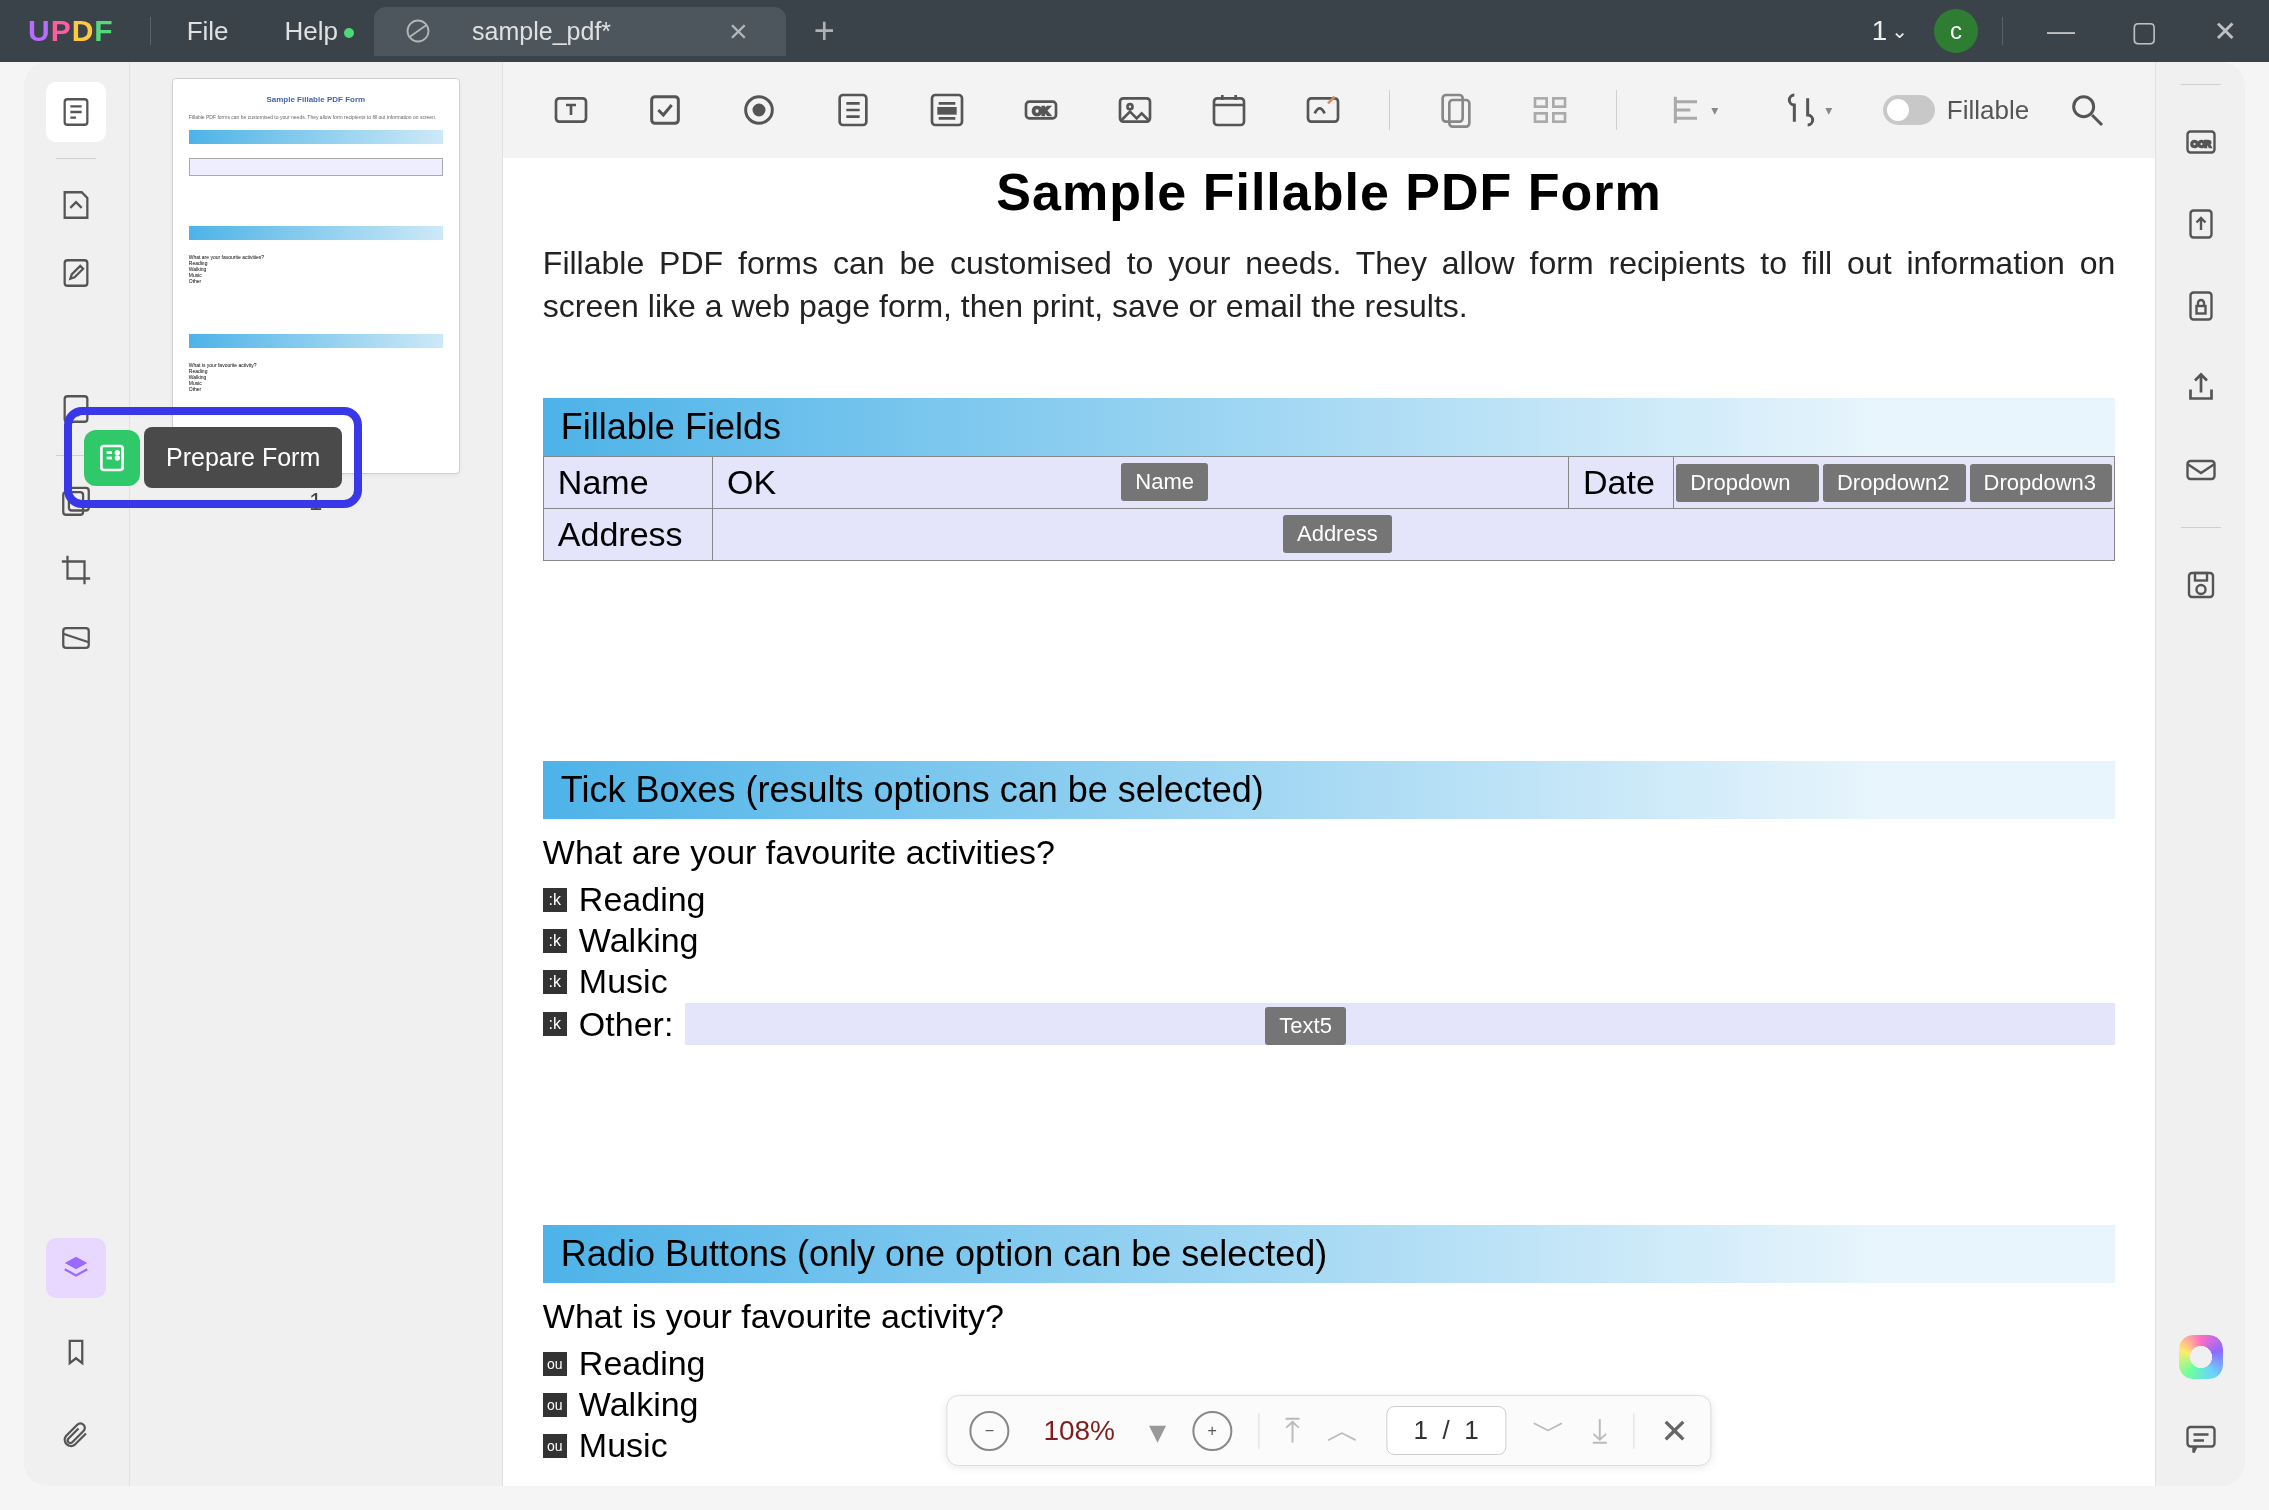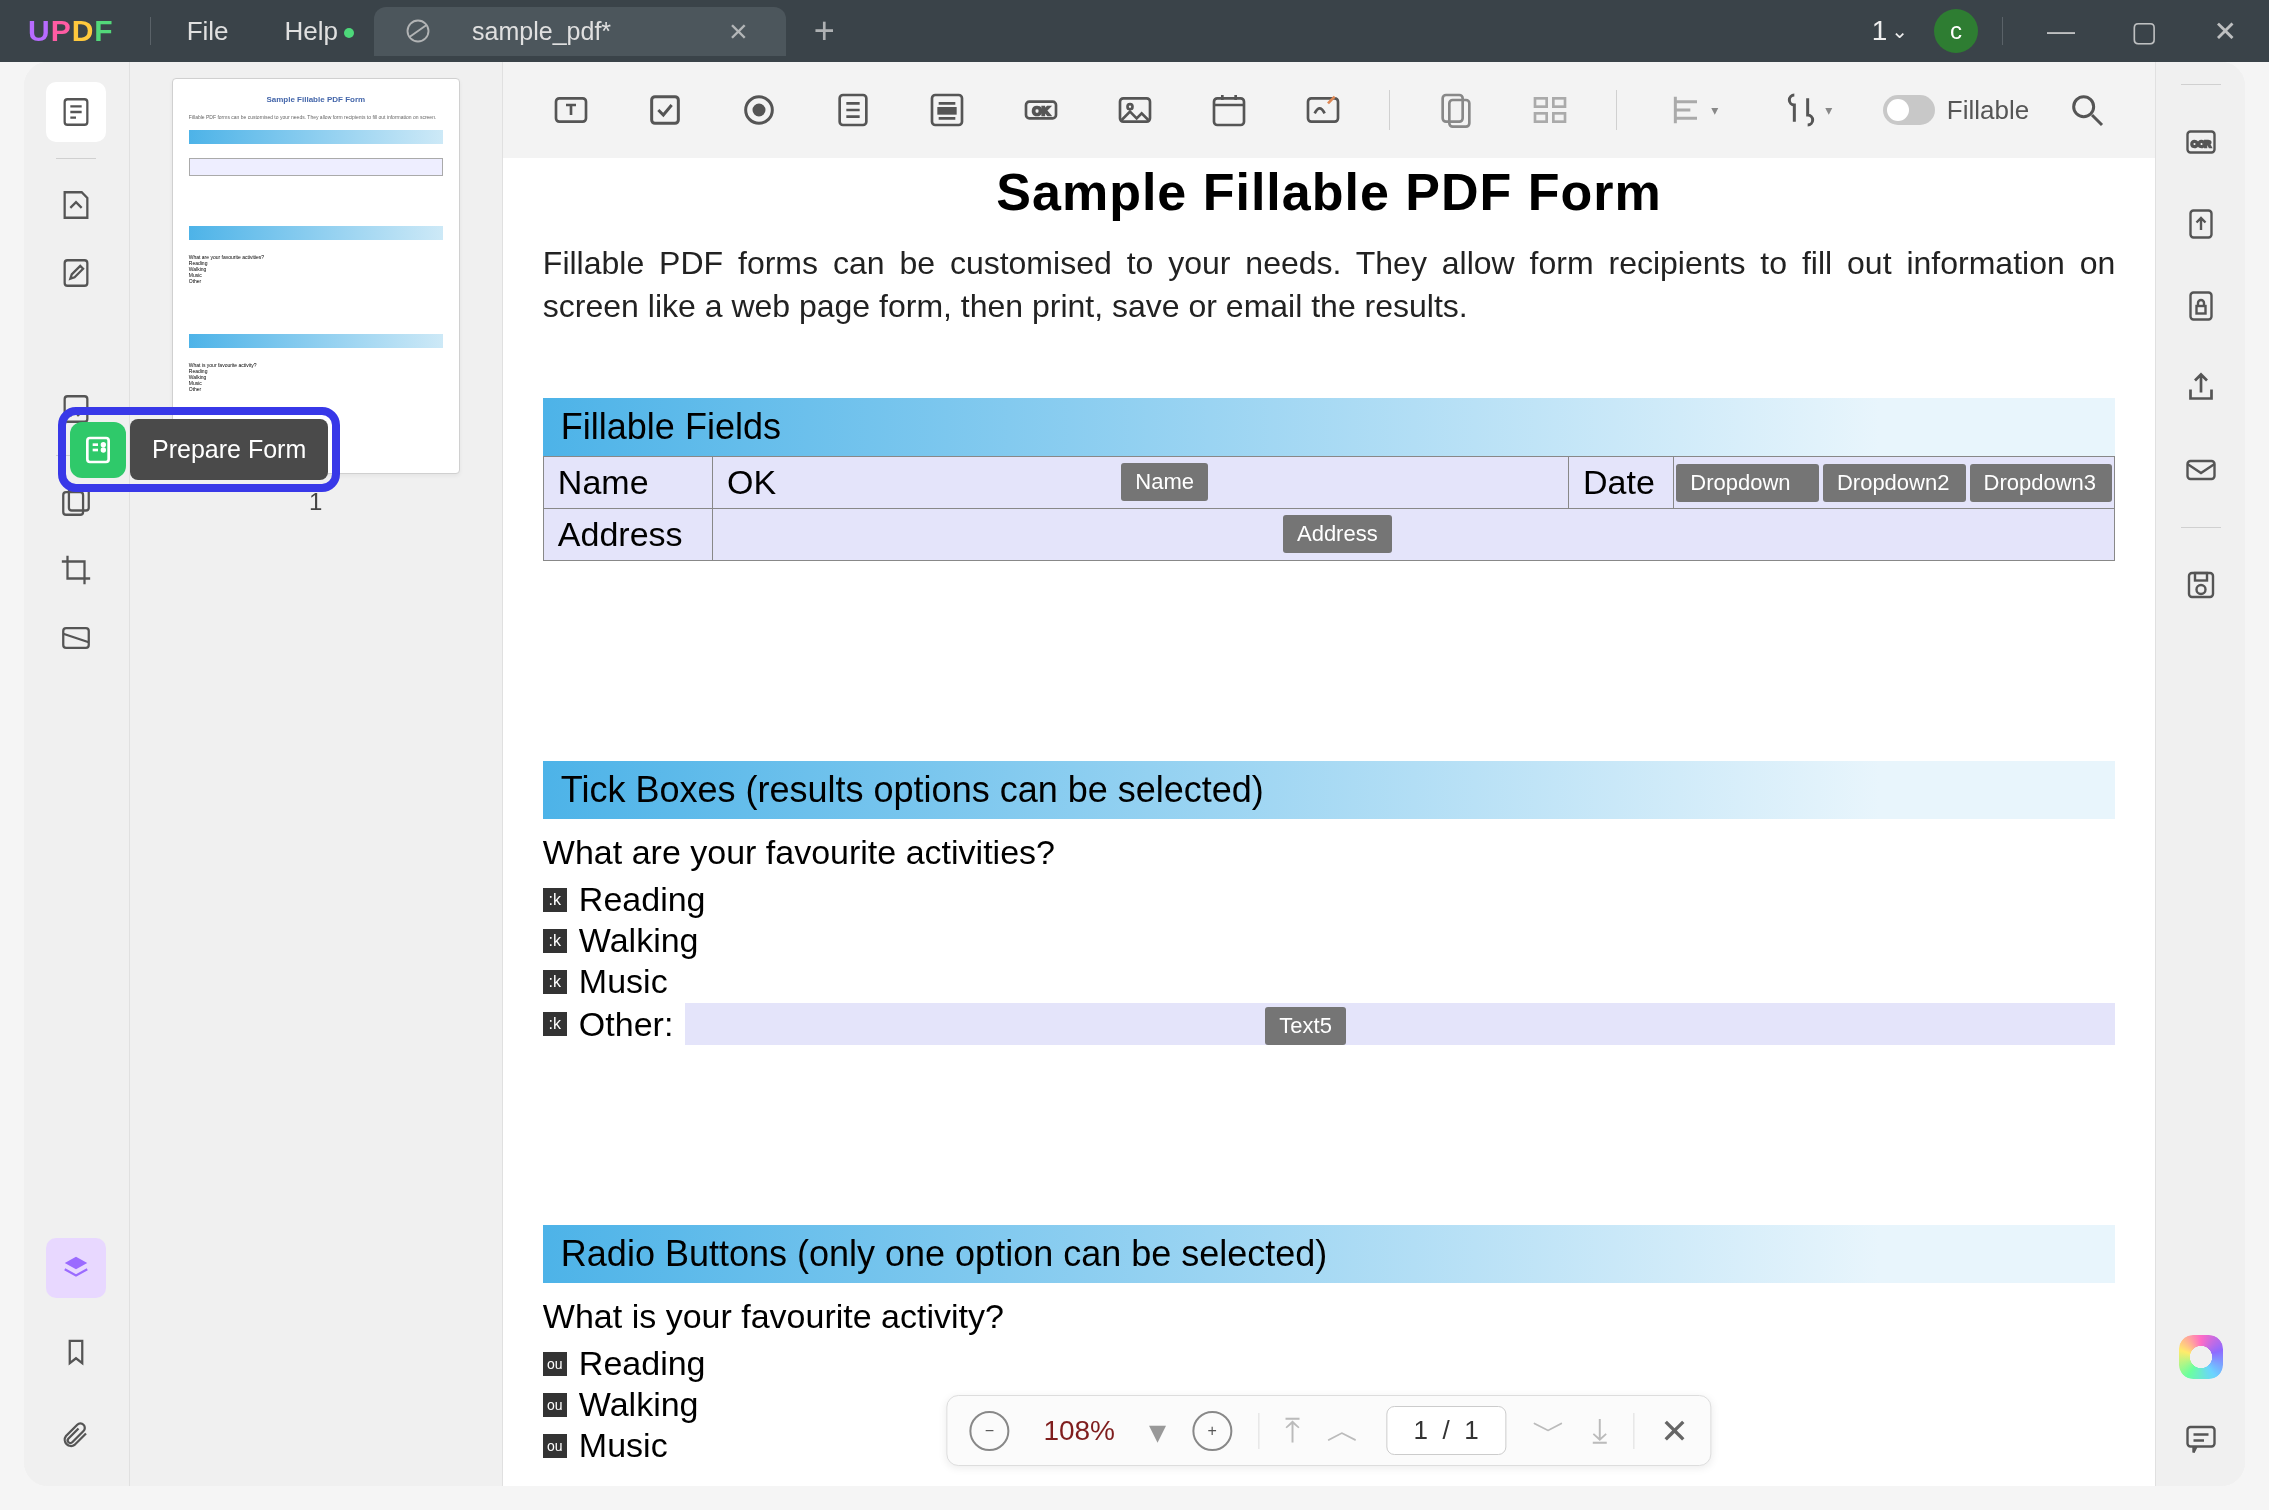--- a/index.html
+++ b/index.html
@@ -87,27 +87,27 @@
   border-radius: 10px;
   cursor: pointer;
   color: #555;
 }
 .ltool.active { background: #fff; }
 .ltool-sep { width: 40px; height: 1px; background: #d0d0d0; margin: 8px 0; }
 .lsidebar-bottom { position: absolute; bottom: 20px; display: flex; flex-direction: column; align-items: center; gap: 24px; }
 .ltool.purple { background: #e8d8ff; }
 .tooltip-callout {
   position: absolute;
-  left: 34px;
+  left: 40px;
   top: 345px;
   border: 8px solid #3838e8;
   border-radius: 18px;
   display: flex;
   align-items: center;
-  padding: 4px;
+  padding: 12px;
   gap: 4px;
   background: transparent;
   z-index: 100;
 }
 .callout-icon {
   width: 56px; height: 56px;
   background: #2fc96a;
   border-radius: 12px;
   display: flex; align-items: center; justify-content: center;
   color: #fff;

